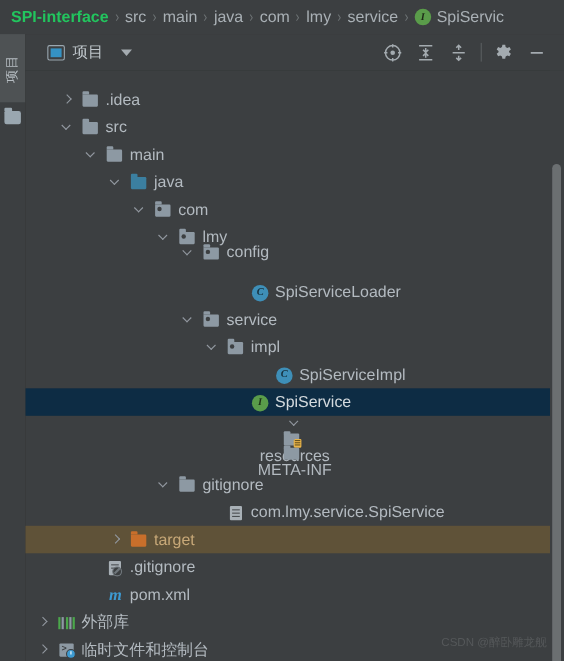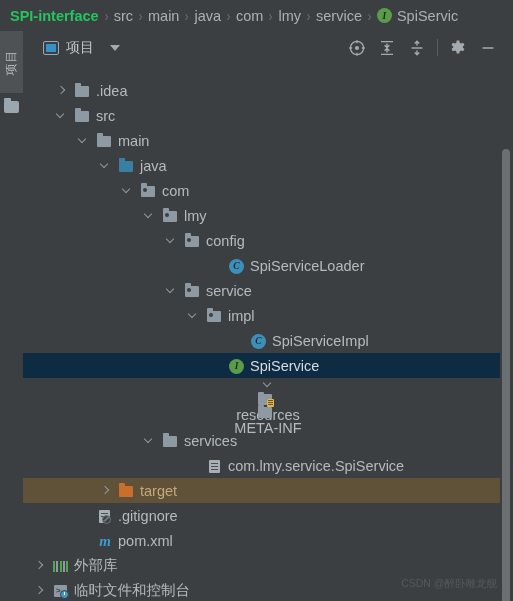--- a/index.html
+++ b/index.html
@@ -319,21 +319,21 @@
         <span style="display: inline-block; flex: 0 0 auto; width: 120px;"></span>
         <span class="arrow open"></span>
         <span style="display: inline-block; width: 6px; flex: 0 0 auto;"></span>
         <span class="ico">
           <span class="fld">
             <i class="dot"></i>
           </span>
         </span>
         <span class="lbl">lmy</span>
       </div>
-      <div class="row" style="top: 164px;">
+      <div class="row" style="top: 153px;">
         <span style="display: inline-block; flex: 0 0 auto; width: 142px;"></span>
         <span class="arrow open"></span>
         <span style="display: inline-block; width: 6px; flex: 0 0 auto;"></span>
         <span class="ico">
           <span class="fld">
             <i class="dot"></i>
           </span>
         </span>
         <span class="lbl">config</span>
       </div>
@@ -406,21 +406,21 @@
         </span>
         <span class="lbl">META-INF</span>
       </div>
       <div class="row" style="top: 364px;">
         <span style="display: inline-block; flex: 0 0 auto; width: 120px;"></span>
         <span class="arrow open"></span>
         <span style="display: inline-block; width: 6px; flex: 0 0 auto;"></span>
         <span class="ico">
           <span class="fld"></span>
         </span>
-        <span class="lbl">services</span>
+        <span class="lbl">gitignore</span>
       </div>
       <div class="row" style="top: 389px;">
         <span style="display: inline-block; flex: 0 0 auto; width: 164px;"></span>
         <span class="arrow none"></span>
         <span style="display: inline-block; width: 6px; flex: 0 0 auto;"></span>
         <span class="ico">
           <span class="file"></span>
         </span>
         <span class="lbl">com.lmy.service.SpiService</span>
       </div>

